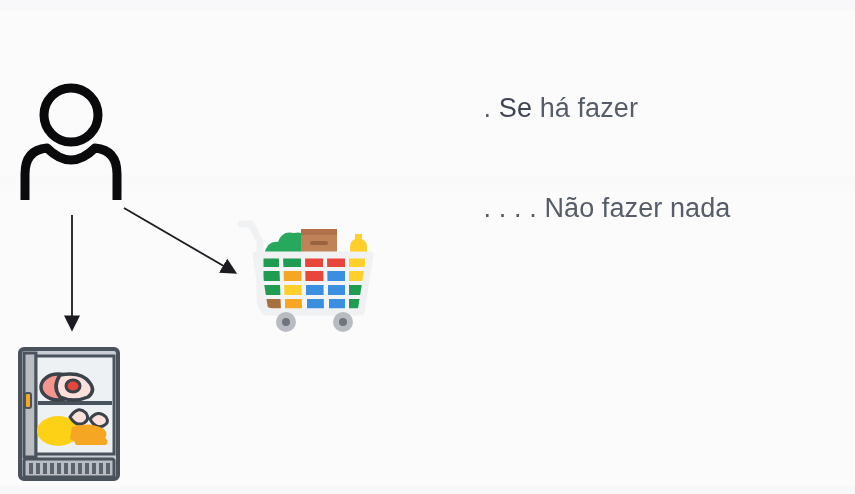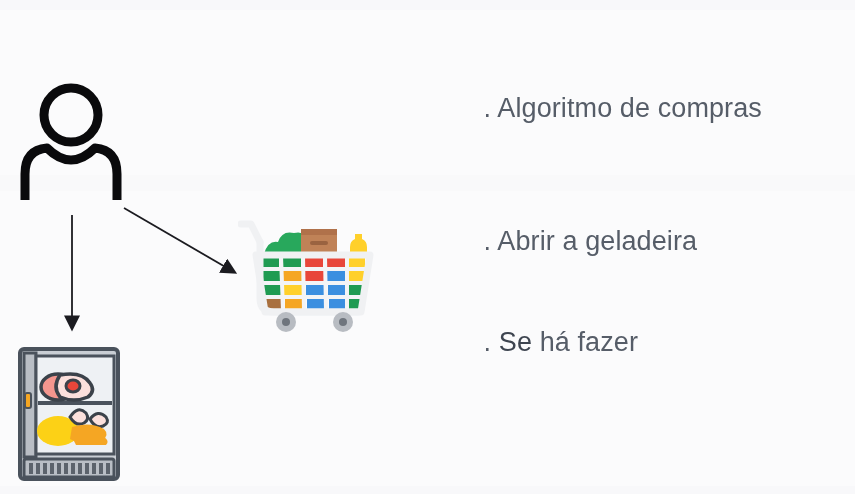--- a/index.html
+++ b/index.html
@@ -201,32 +201,29 @@
         <rect x="71" y="118" width="4" height="11"></rect>
           <rect x="78" y="118" width="4" height="11"></rect>
         <rect x="85" y="118" width="4" height="11"></rect>
           <rect x="92" y="118" width="4" height="11"></rect>
       </g>
     </svg>
   </div>
 
   <div class="algo-text">
 
-    <div class="algo-line">
-      <span>. </span><span>Algoritmo de compras</span>
-    </div>
-
-    <div class="algo-line spacer-above">
-      <span>. </span><span>Abrir a geladeira</span>
-    </div>
+
 
     <div class="algo-line">
       <span>. </span><span class="kw">Se</span><span> há fazer</span>
     </div>
 
+    <div class="algo-line">
+      <span>. . . . </span><span>Não fazer nada</span>
+    </div>
 
     <div class="algo-line bold">
       
     </div>
 
   </div>
 
 </div>
 
 </body></html>

